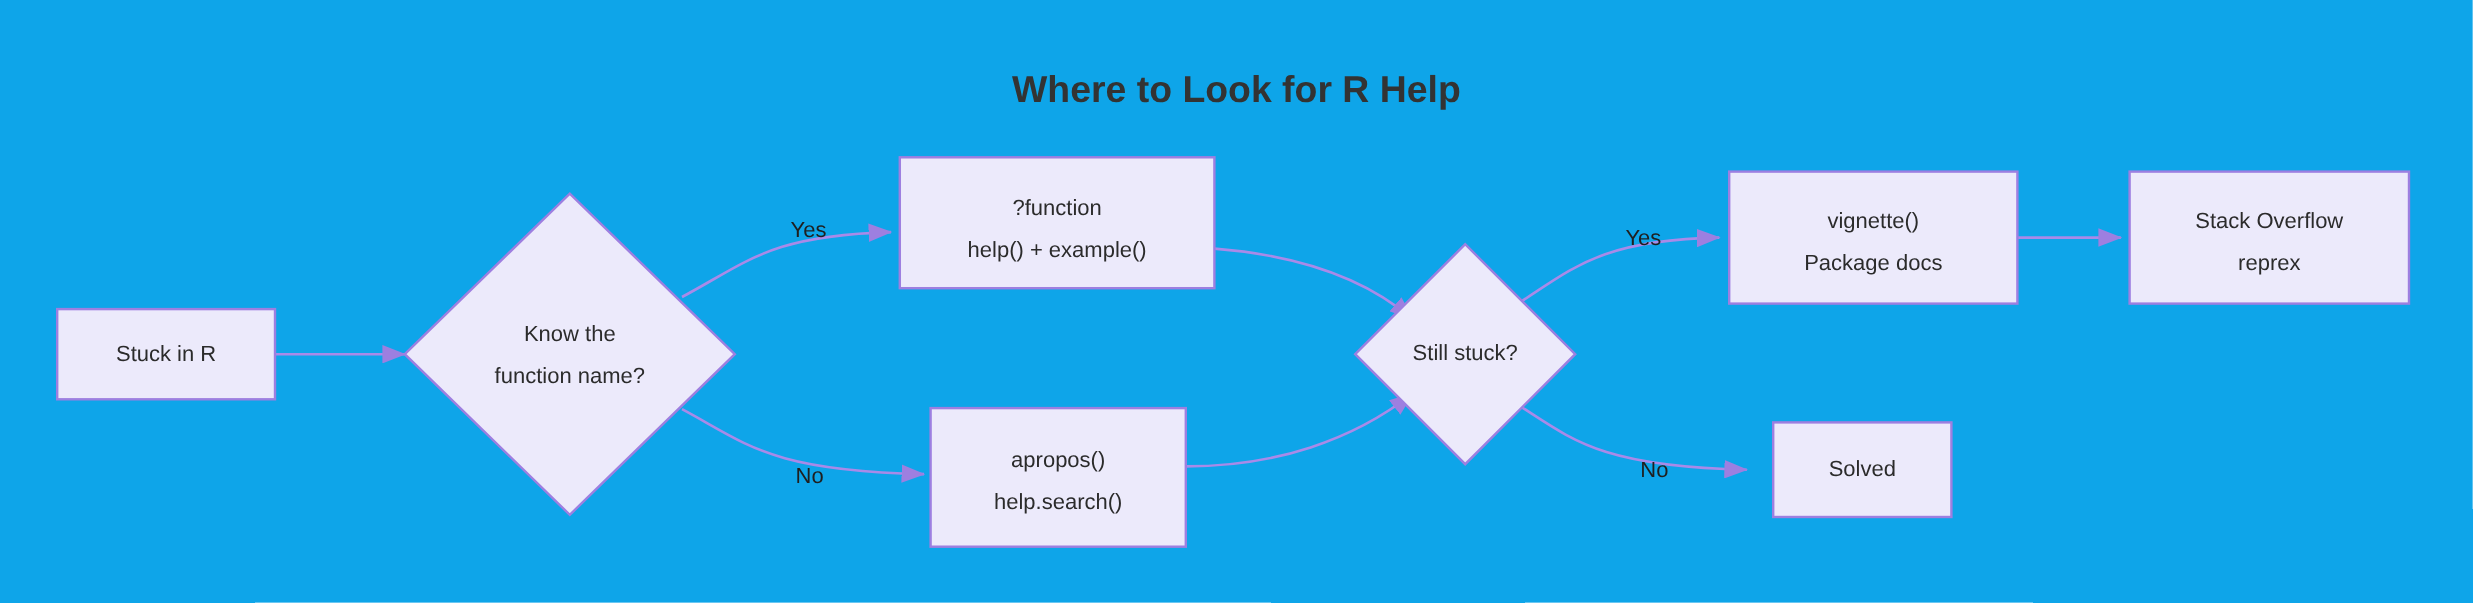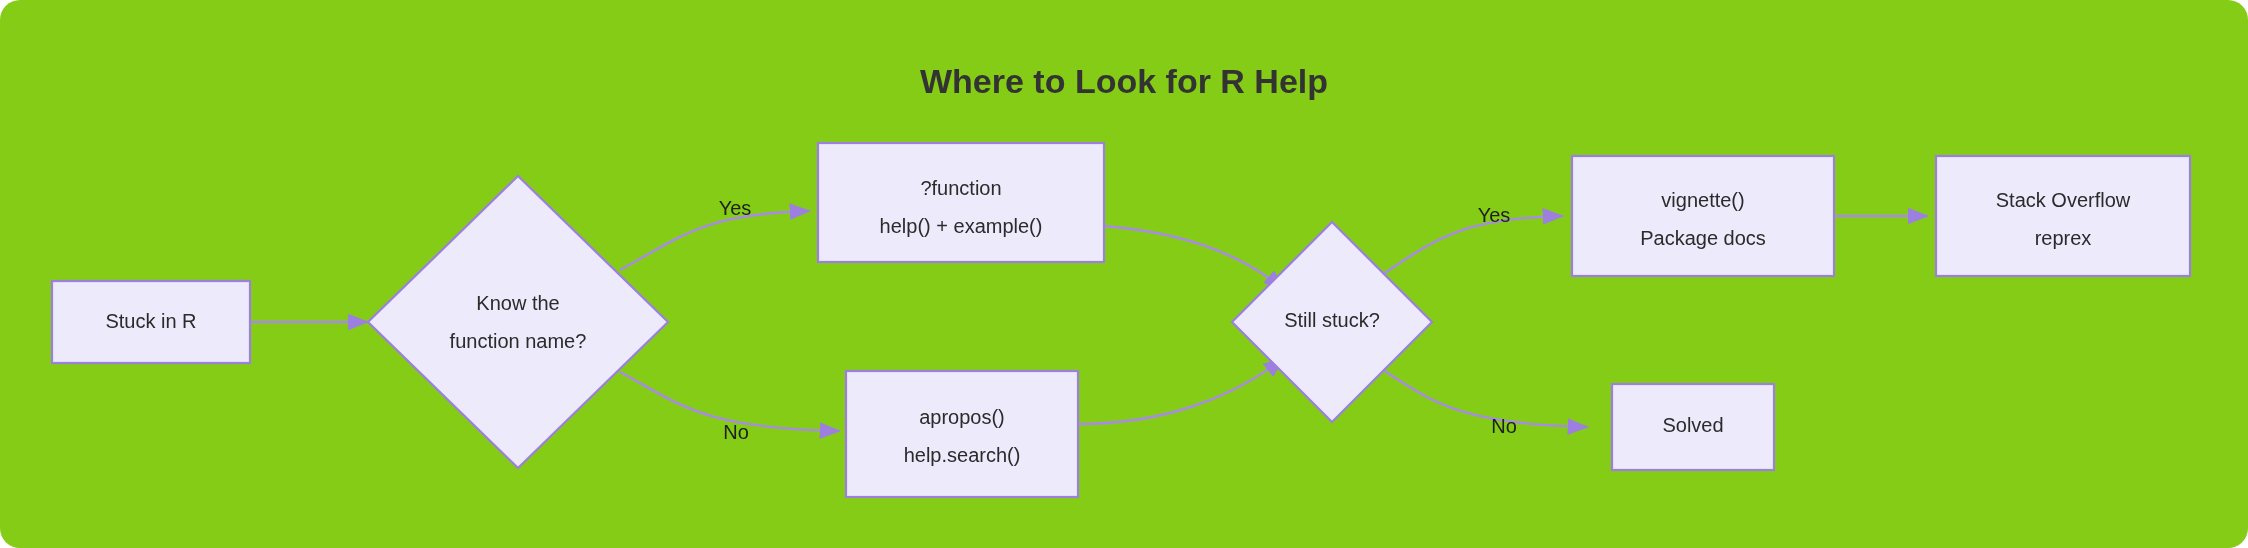--- a/index.html
+++ b/index.html
@@ -11,22 +11,21 @@
   body {
     width: 2248px;
     height: 548px;
     font-family: "Liberation Sans", sans-serif;
     overflow: hidden;
   }
   #flow-root {
     position: relative;
     width: 2248px;
     height: 548px;
-    background: #84cc16;
-    border-radius: 20px;
+    background: #0ea5e9;
   }
   svg#flow-svg {
     position: absolute;
     top: 0;
     left: 0;
     width: 2248px;
     height: 548px;
     display: block;
   }
   .diagram-title {

